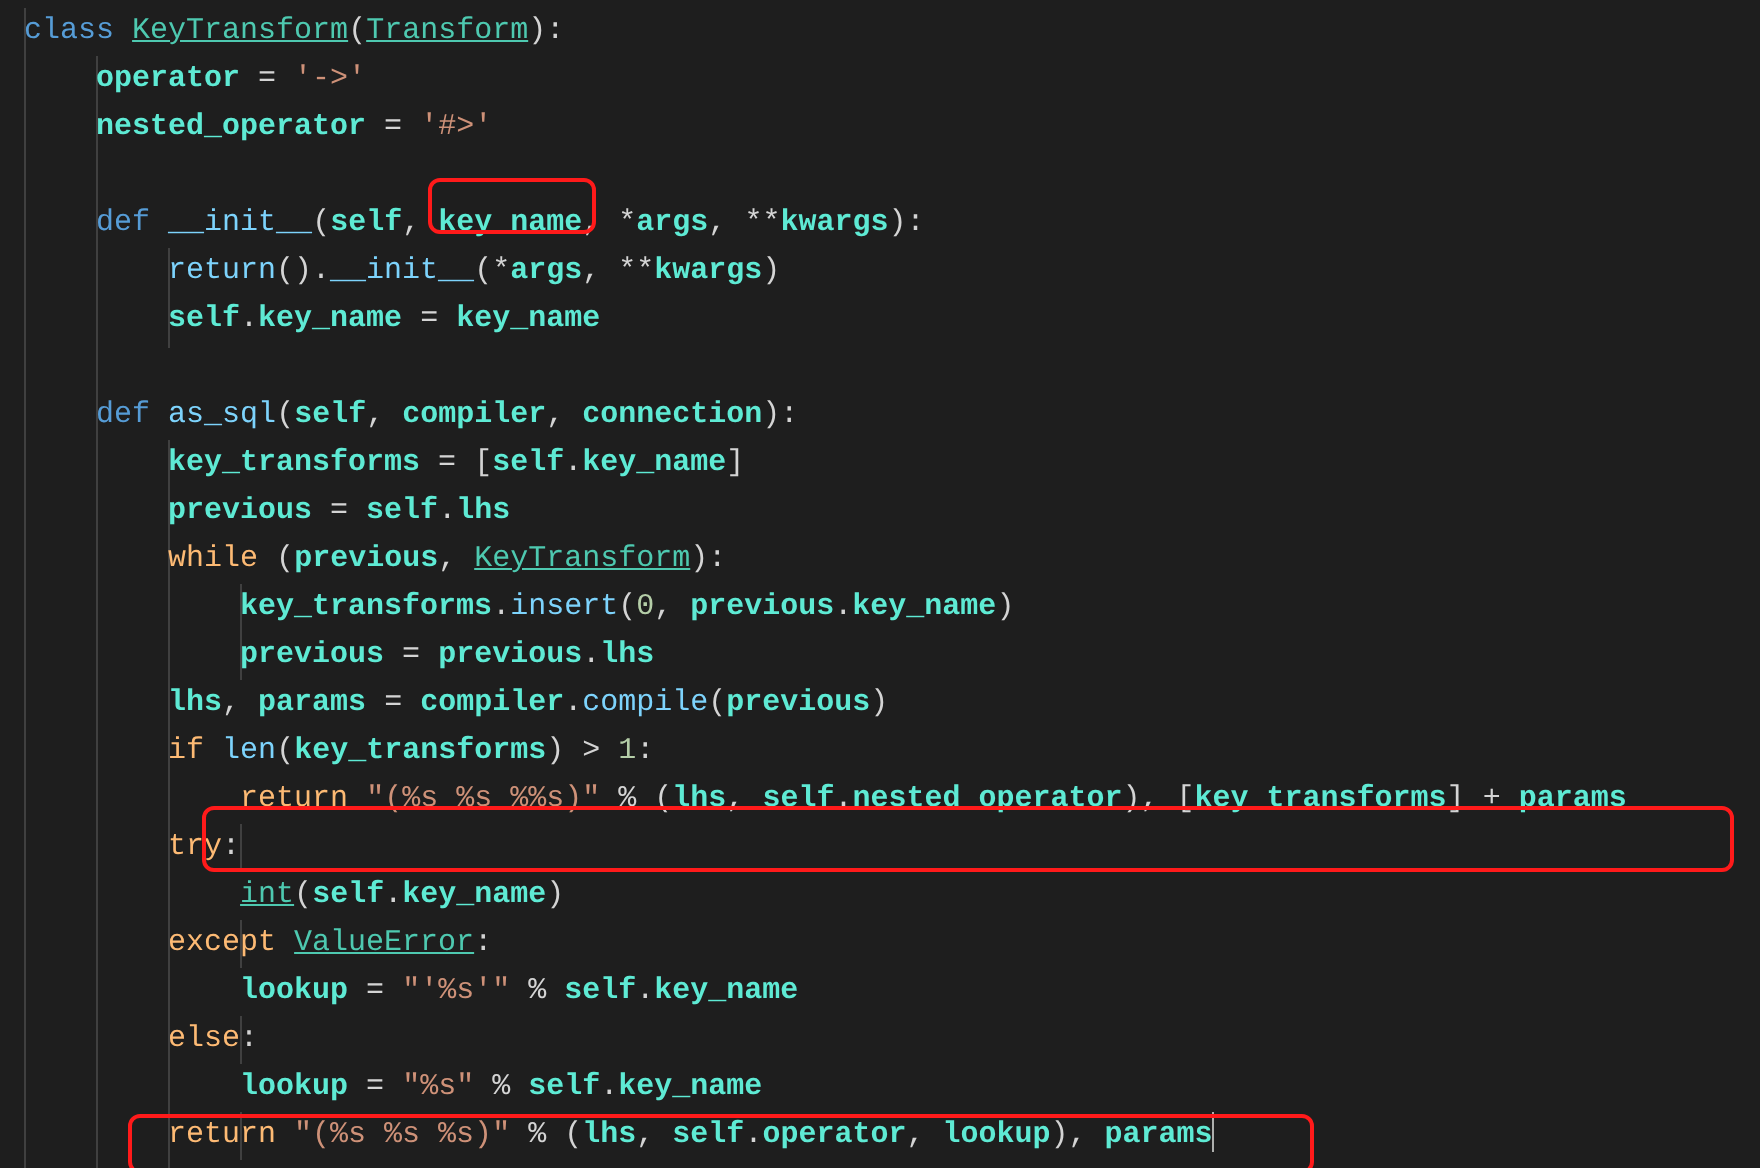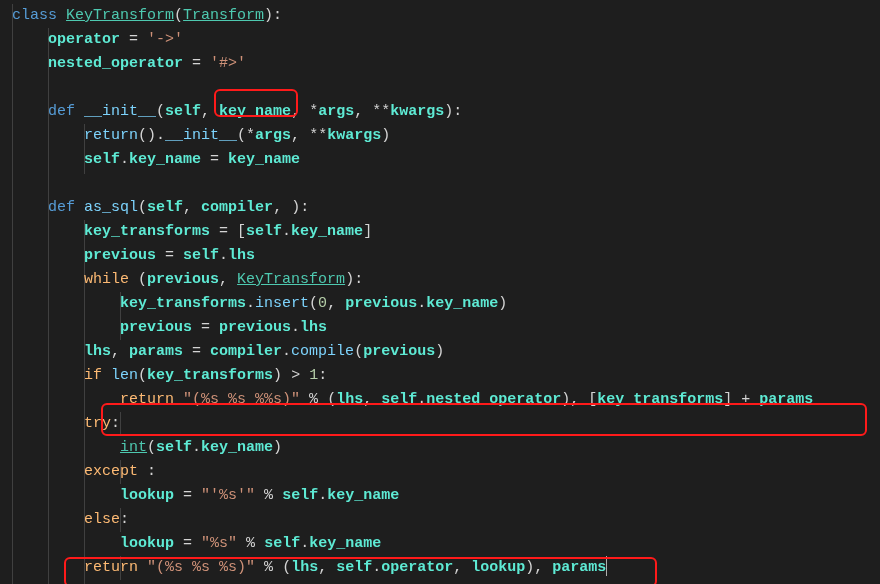--- a/index.html
+++ b/index.html
@@ -90,21 +90,21 @@
   <div class="line"><span> </span></div>
 
   <div class="line"><span>    </span><span class="kwb">def</span><span> </span><span class="fn">__init__</span><span class="pun">(</span><span class="var">self</span><span class="pun">, </span><span class="var">key_name</span><span class="pun">, </span><span class="op">*</span><span class="var">args</span><span class="pun">, </span><span class="op">**</span><span class="var">kwargs</span><span class="pun">):</span></div>
 
   <div class="line"><span>        </span><span class="fn">return</span><span class="pun">().</span><span class="fn">__init__</span><span class="pun">(</span><span class="op">*</span><span class="var">args</span><span class="pun">, </span><span class="op">**</span><span class="var">kwargs</span><span class="pun">)</span></div>
 
   <div class="line"><span>        </span><span class="var">self</span><span class="pun">.</span><span class="var">key_name</span><span class="op"> = </span><span class="var">key_name</span></div>
 
   <div class="line"><span> </span></div>
 
-  <div class="line"><span>    </span><span class="kwb">def</span><span> </span><span class="fn">as_sql</span><span class="pun">(</span><span class="var">self</span><span class="pun">, </span><span class="var">compiler</span><span class="pun">, </span><span class="pun">):</span></div>
+  <div class="line"><span>    </span><span class="kwb">def</span><span> </span><span class="fn">as_sql</span><span class="pun">(</span><span class="var">self</span><span class="pun">, </span><span class="var">compiler</span><span class="pun">, </span><span class="var">connection</span><span class="pun">):</span></div>
 
   <div class="line"><span>        </span><span class="var">key_transforms</span><span class="op"> = </span><span class="pun">[</span><span class="var">self</span><span class="pun">.</span><span class="var">key_name</span><span class="pun">]</span></div>
 
   <div class="line"><span>        </span><span class="var">previous</span><span class="op"> = </span><span class="var">self</span><span class="pun">.</span><span class="var">lhs</span></div>
 
   <div class="line"><span>        </span><span class="kw">while</span><span> </span><span class="pun">(</span><span class="var">previous</span><span class="pun">, </span><span class="cls">KeyTransform</span><span class="pun">):</span></div>
 
   <div class="line"><span>            </span><span class="var">key_transforms</span><span class="pun">.</span><span class="fn">insert</span><span class="pun">(</span><span class="num">0</span><span class="pun">, </span><span class="var">previous</span><span class="pun">.</span><span class="var">key_name</span><span class="pun">)</span></div>
 
   <div class="line"><span>            </span><span class="var">previous</span><span class="op"> = </span><span class="var">previous</span><span class="pun">.</span><span class="var">lhs</span></div>
@@ -112,21 +112,21 @@
   <div class="line"><span>        </span><span class="var">lhs</span><span class="pun">, </span><span class="var">params</span><span class="op"> = </span><span class="var">compiler</span><span class="pun">.</span><span class="fn">compile</span><span class="pun">(</span><span class="var">previous</span><span class="pun">)</span></div>
 
   <div class="line"><span>        </span><span class="kw">if</span><span> </span><span class="fn">len</span><span class="pun">(</span><span class="var">key_transforms</span><span class="pun">) </span><span class="op">&gt;</span><span> </span><span class="num">1</span><span class="pun">:</span></div>
 
   <div class="line"><span>            </span><span class="kw">return</span><span> </span><span class="str">"(%s %s %%s)"</span><span> </span><span class="op">%</span><span> </span><span class="pun">(</span><span class="var">lhs</span><span class="pun">, </span><span class="var">self</span><span class="pun">.</span><span class="var">nested_operator</span><span class="pun">), [</span><span class="var">key_transforms</span><span class="pun">] </span><span class="op">+</span><span> </span><span class="var">params</span></div>
 
   <div class="line"><span>        </span><span class="kw">try</span><span class="pun">:</span></div>
 
   <div class="line"><span>            </span><span class="cls">int</span><span class="pun">(</span><span class="var">self</span><span class="pun">.</span><span class="var">key_name</span><span class="pun">)</span></div>
 
-  <div class="line"><span>        </span><span class="kw">except</span><span> </span><span class="pun">:</span></div>
+  <div class="line"><span>        </span><span class="kw">except</span><span> </span><span class="cls">ValueError</span><span class="pun">:</span></div>
 
   <div class="line"><span>            </span><span class="var">lookup</span><span class="op"> = </span><span class="str">"'%s'"</span><span> </span><span class="op">%</span><span> </span><span class="var">self</span><span class="pun">.</span><span class="var">key_name</span></div>
 
   <div class="line"><span>        </span><span class="kw">else</span><span class="pun">:</span></div>
 
   <div class="line"><span>            </span><span class="var">lookup</span><span class="op"> = </span><span class="str">"%s"</span><span> </span><span class="op">%</span><span> </span><span class="var">self</span><span class="pun">.</span><span class="var">key_name</span></div>
 
   <div class="line"><span>        </span><span class="kw">return</span><span> </span><span class="str">"(%s %s %s)"</span><span> </span><span class="op">%</span><span> </span><span class="pun">(</span><span class="var">lhs</span><span class="pun">, </span><span class="var">self</span><span class="pun">.</span><span class="var">operator</span><span class="pun">, </span><span class="var">lookup</span><span class="pun">), </span><span class="var">params</span><span class="cursor"></span></div>
 
   <div id="hl1" class="hl-box"></div>

